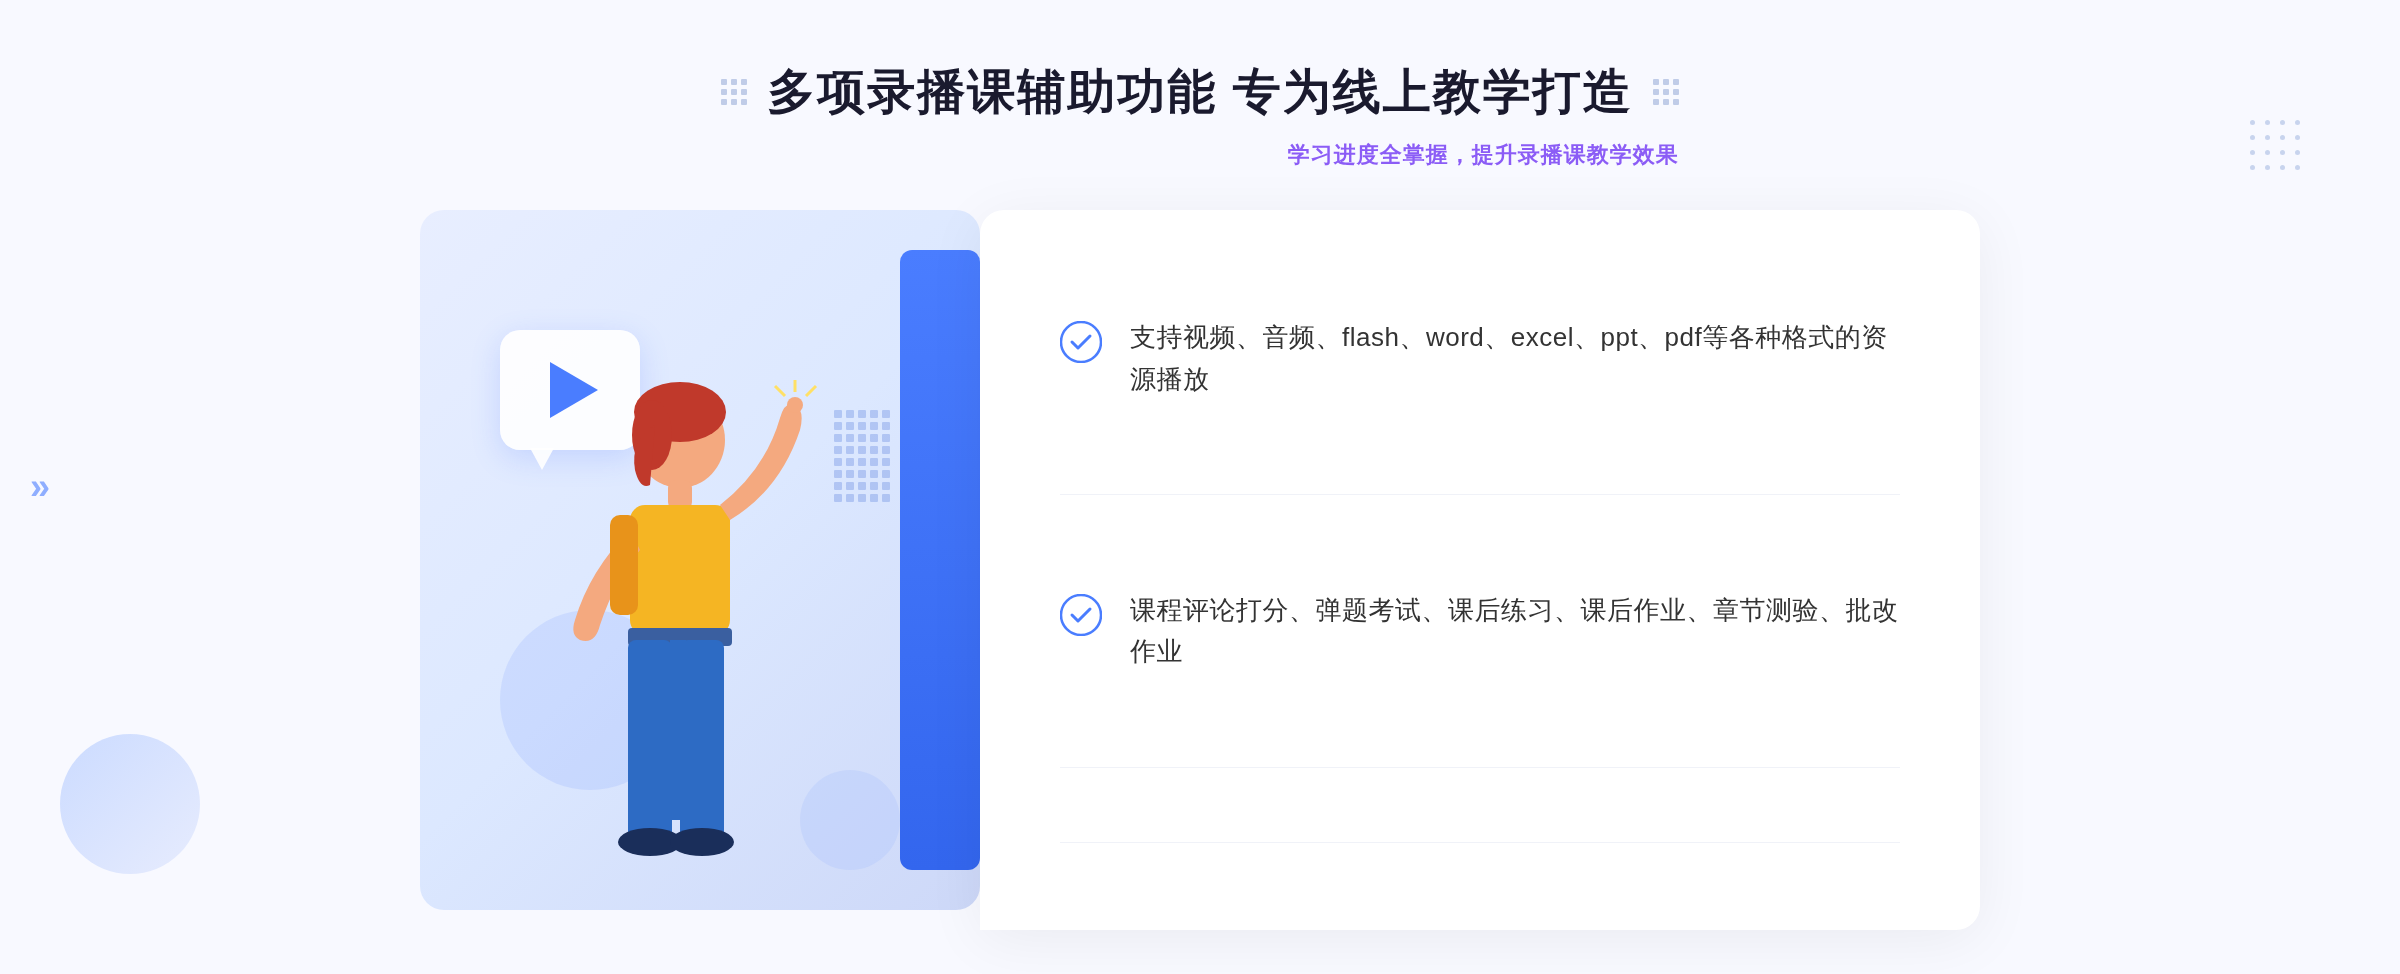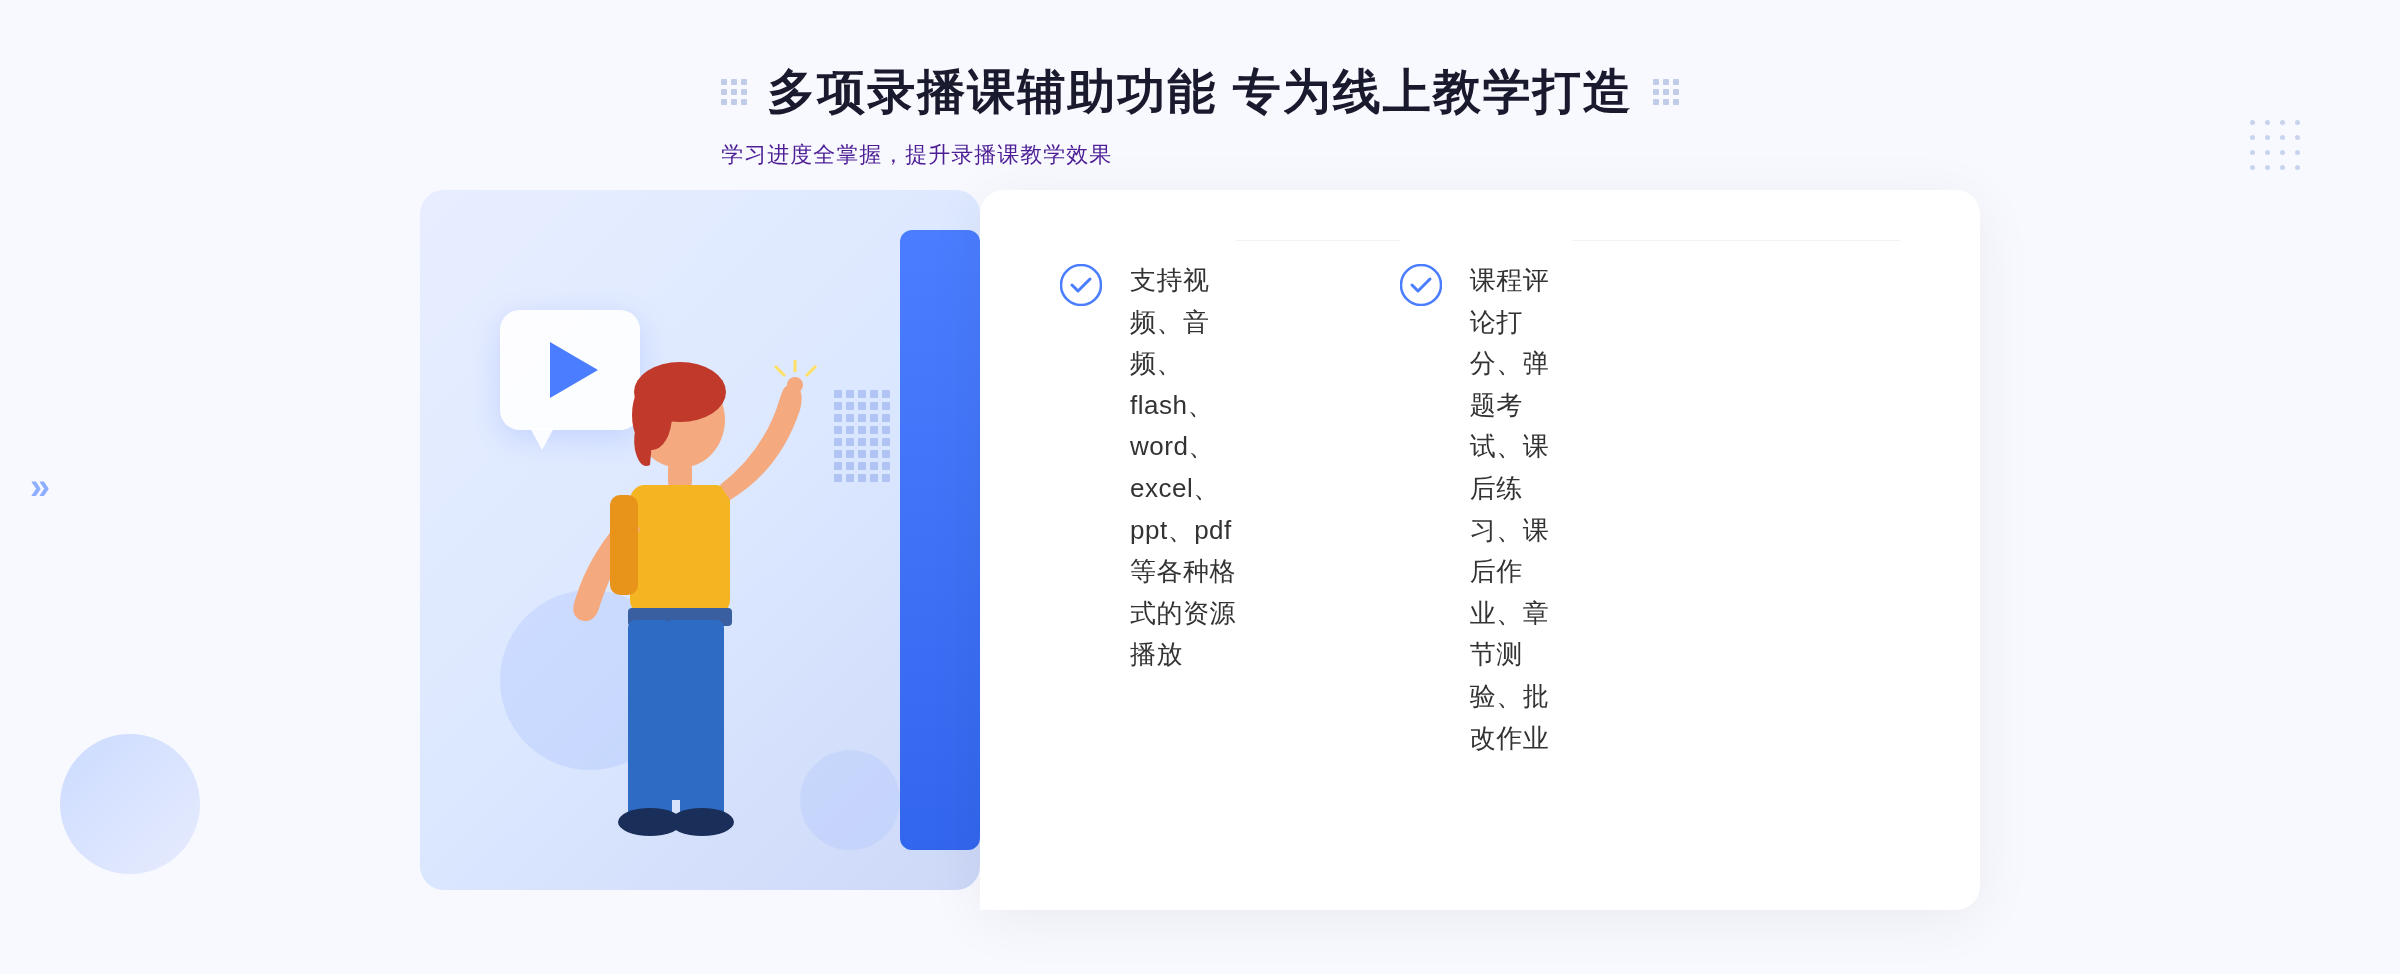--- a/index.html
+++ b/index.html
@@ -23,21 +23,22 @@
       background: #f8f9ff;
       position: relative;
       display: flex;
       flex-direction: column;
       align-items: center;
       padding-top: 60px;
     }
 
     
     .header {
-      text-align: left;
+      text-align: right;
+      margin-bottom: 20px;
       position: relative;
       z-index: 2;
     }
 
     .header-title-row {
       display: flex;
       align-items: center;
       justify-content: center;
       gap: 20px;
       margin-bottom: 16px;
@@ -60,22 +61,23 @@
 
     .header-title {
       font-size: 48px;
       font-weight: 700;
       color: #1a1a2e;
       letter-spacing: 2px;
     }
 
     .header-subtitle {
       font-size: 22px;
-      color: #4c1d95;
+      color: #8b5cf6;
       letter-spacing: 1px;
+      font-weight: bold;
     }
 
     
     .main-content {
       display: flex;
       width: 1560px;
       gap: 0;
       position: relative;
       margin-top: 20px;
     }
@@ -203,20 +205,21 @@
       flex: 1;
       background: white;
       border-radius: 24px 24px 24px 0;
       padding: 50px 80px;
       margin-left: -20px;
       box-shadow: 0 10px 60px rgba(0, 0, 0, 0.06);
       position: relative;
       z-index: 2;
       min-height: 700px;
       display: flex;
+      flex-direction: column;
       justify-content: space-around;
     }
 
     .feature-item {
       display: flex;
       align-items: flex-start;
       gap: 28px;
       padding: 20px 0;
     }
 

